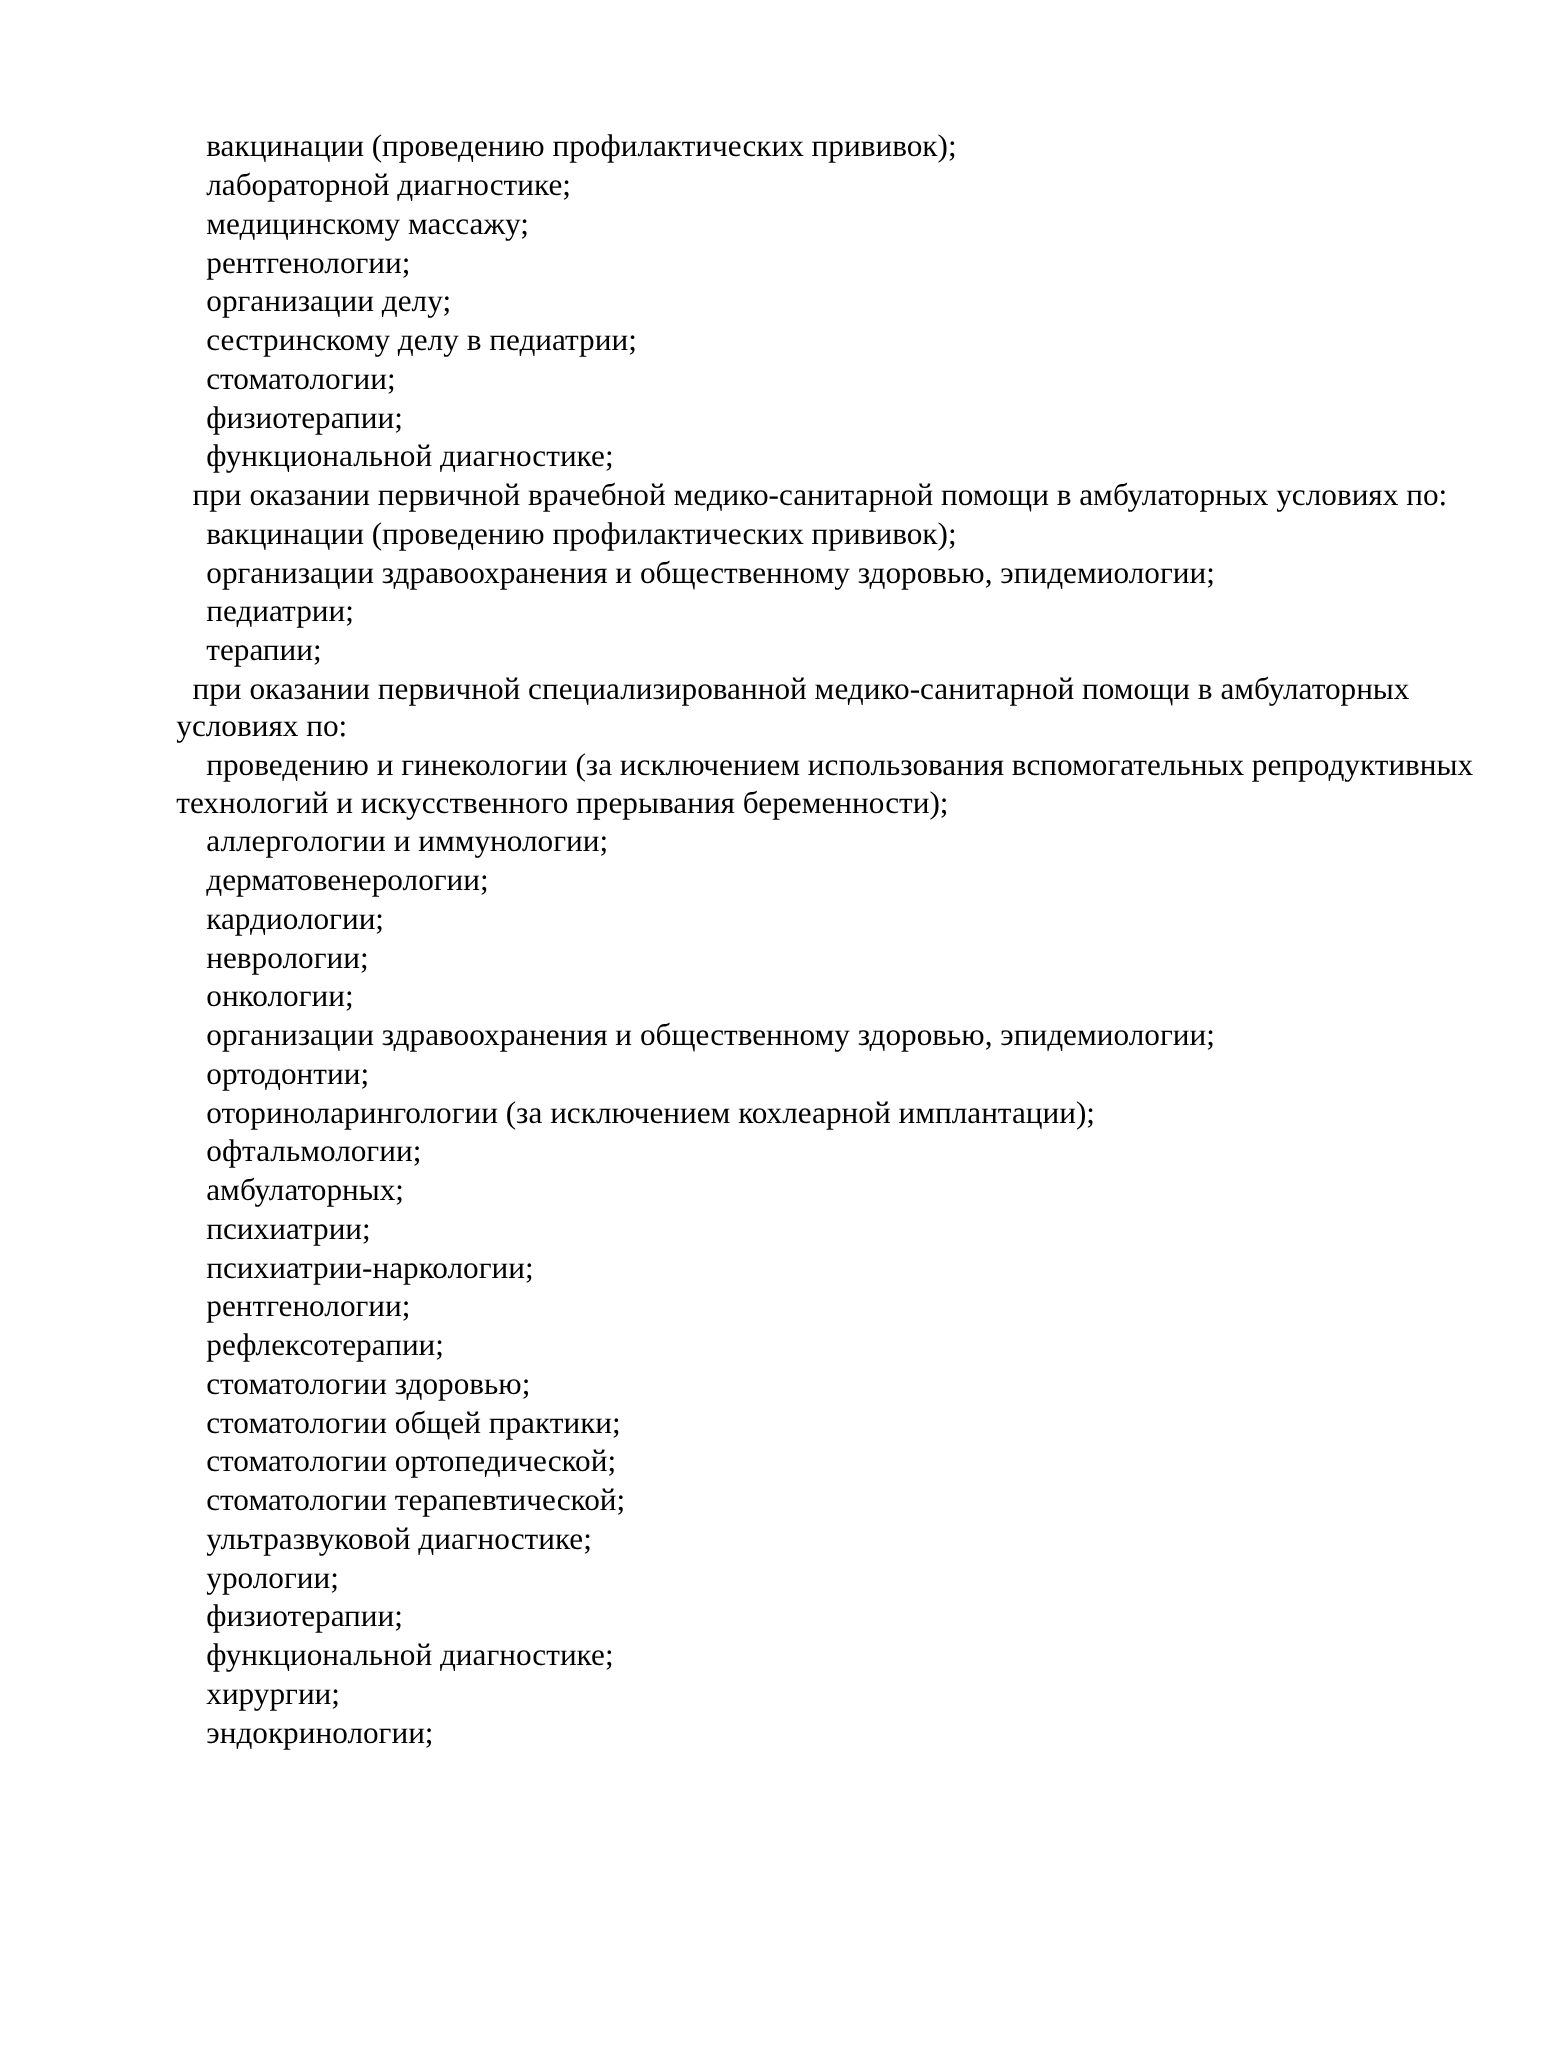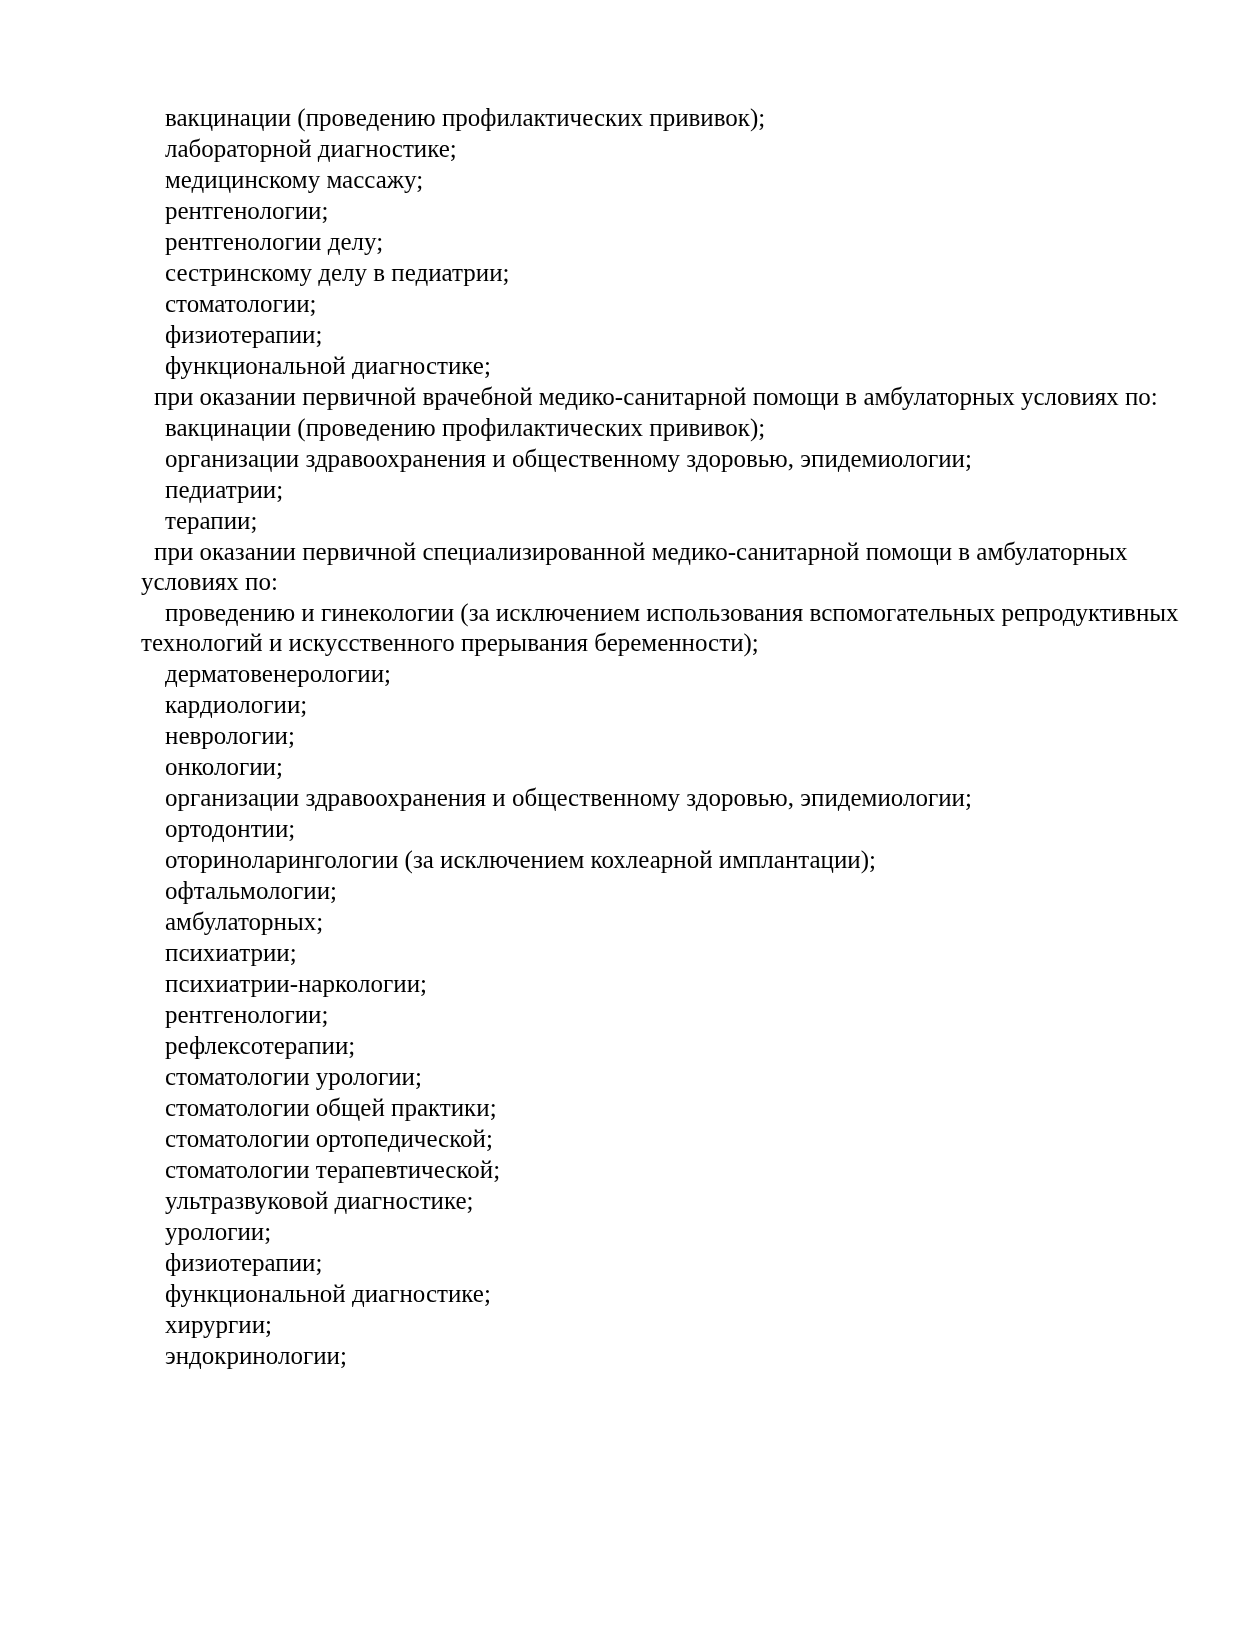--- a/index.html
+++ b/index.html
@@ -39,46 +39,47 @@
 </style>
 </head>
 <body style="background: rgb(255, 255, 255);">
 
 <div class="page">
   <div class="textblock" style="color: rgb(0, 0, 0);">
       <p class="para item">вакцинации (проведению профилактических прививок);</p>
       <p class="para item">лабораторной диагностике;</p>
       <p class="para item">медицинскому массажу;</p>
       <p class="para item">рентгенологии;</p>
-      <p class="para item">рентгенологии делу;</p>
+      <p class="para item">организации делу;</p>
       <p class="para item">сестринскому делу в педиатрии;</p>
       <p class="para item">стоматологии;</p>
       <p class="para item">физиотерапии;</p>
       <p class="para item">функциональной диагностике;</p>
       <p class="para intro">при оказании первичной врачебной медико-санитарной помощи в амбулаторных условиях по:</p>
       <p class="para item">вакцинации (проведению профилактических прививок);</p>
       <p class="para item">организации здравоохранения и общественному здоровью, эпидемиологии;</p>
       <p class="para item">педиатрии;</p>
       <p class="para item">терапии;</p>
       <p class="para intro">при оказании первичной специализированной медико-санитарной помощи в амбулаторных условиях по:</p>
       <p class="para item">проведению и гинекологии (за исключением использования вспомогательных репродуктивных технологий и искусственного прерывания беременности);</p>
+      <p class="para item">аллергологии и иммунологии;</p>
       <p class="para item">дерматовенерологии;</p>
       <p class="para item">кардиологии;</p>
       <p class="para item">неврологии;</p>
       <p class="para item">онкологии;</p>
       <p class="para item">организации здравоохранения и общественному здоровью, эпидемиологии;</p>
       <p class="para item">ортодонтии;</p>
       <p class="para item">оториноларингологии (за исключением кохлеарной имплантации);</p>
       <p class="para item">офтальмологии;</p>
       <p class="para item">амбулаторных;</p>
       <p class="para item">психиатрии;</p>
       <p class="para item">психиатрии-наркологии;</p>
       <p class="para item">рентгенологии;</p>
       <p class="para item">рефлексотерапии;</p>
-      <p class="para item">стоматологии урологии;</p>
+      <p class="para item">стоматологии здоровью;</p>
       <p class="para item">стоматологии общей практики;</p>
       <p class="para item">стоматологии ортопедической;</p>
       <p class="para item">стоматологии терапевтической;</p>
       <p class="para item">ультразвуковой диагностике;</p>
       <p class="para item">урологии;</p>
       <p class="para item">физиотерапии;</p>
       <p class="para item">функциональной диагностике;</p>
       <p class="para item">хирургии;</p>
       <p class="para item">эндокринологии;</p>
     </div>

